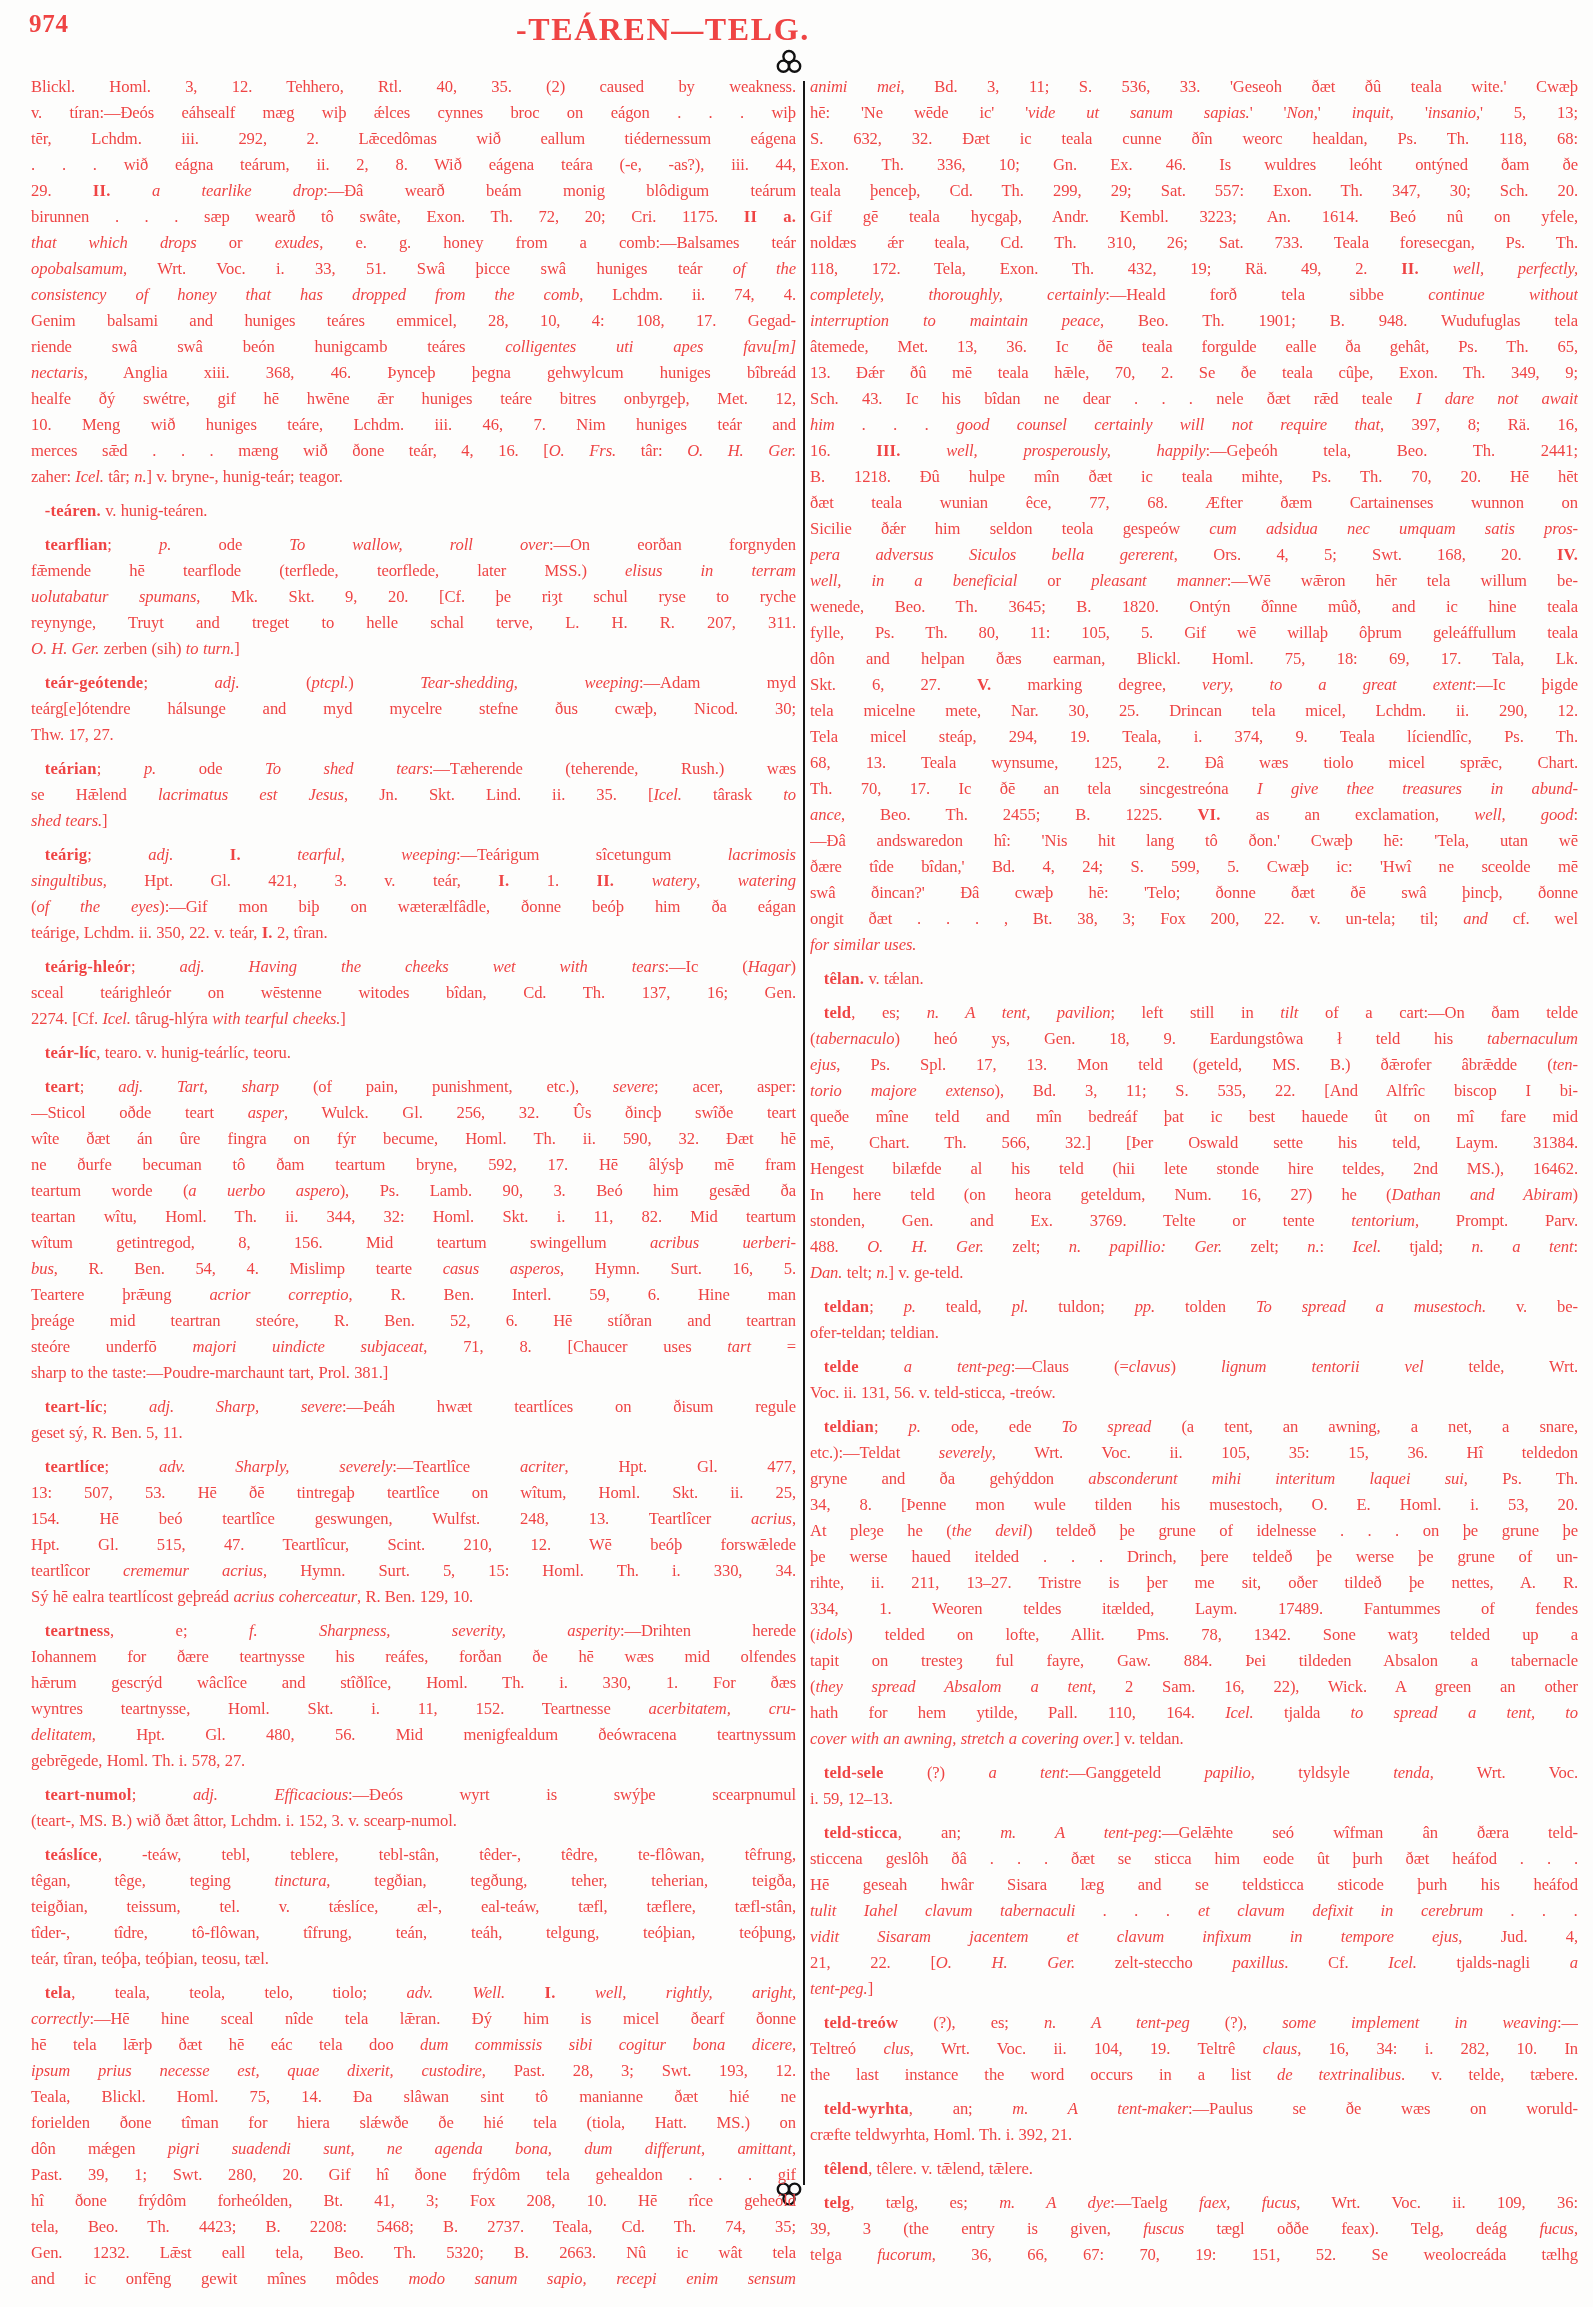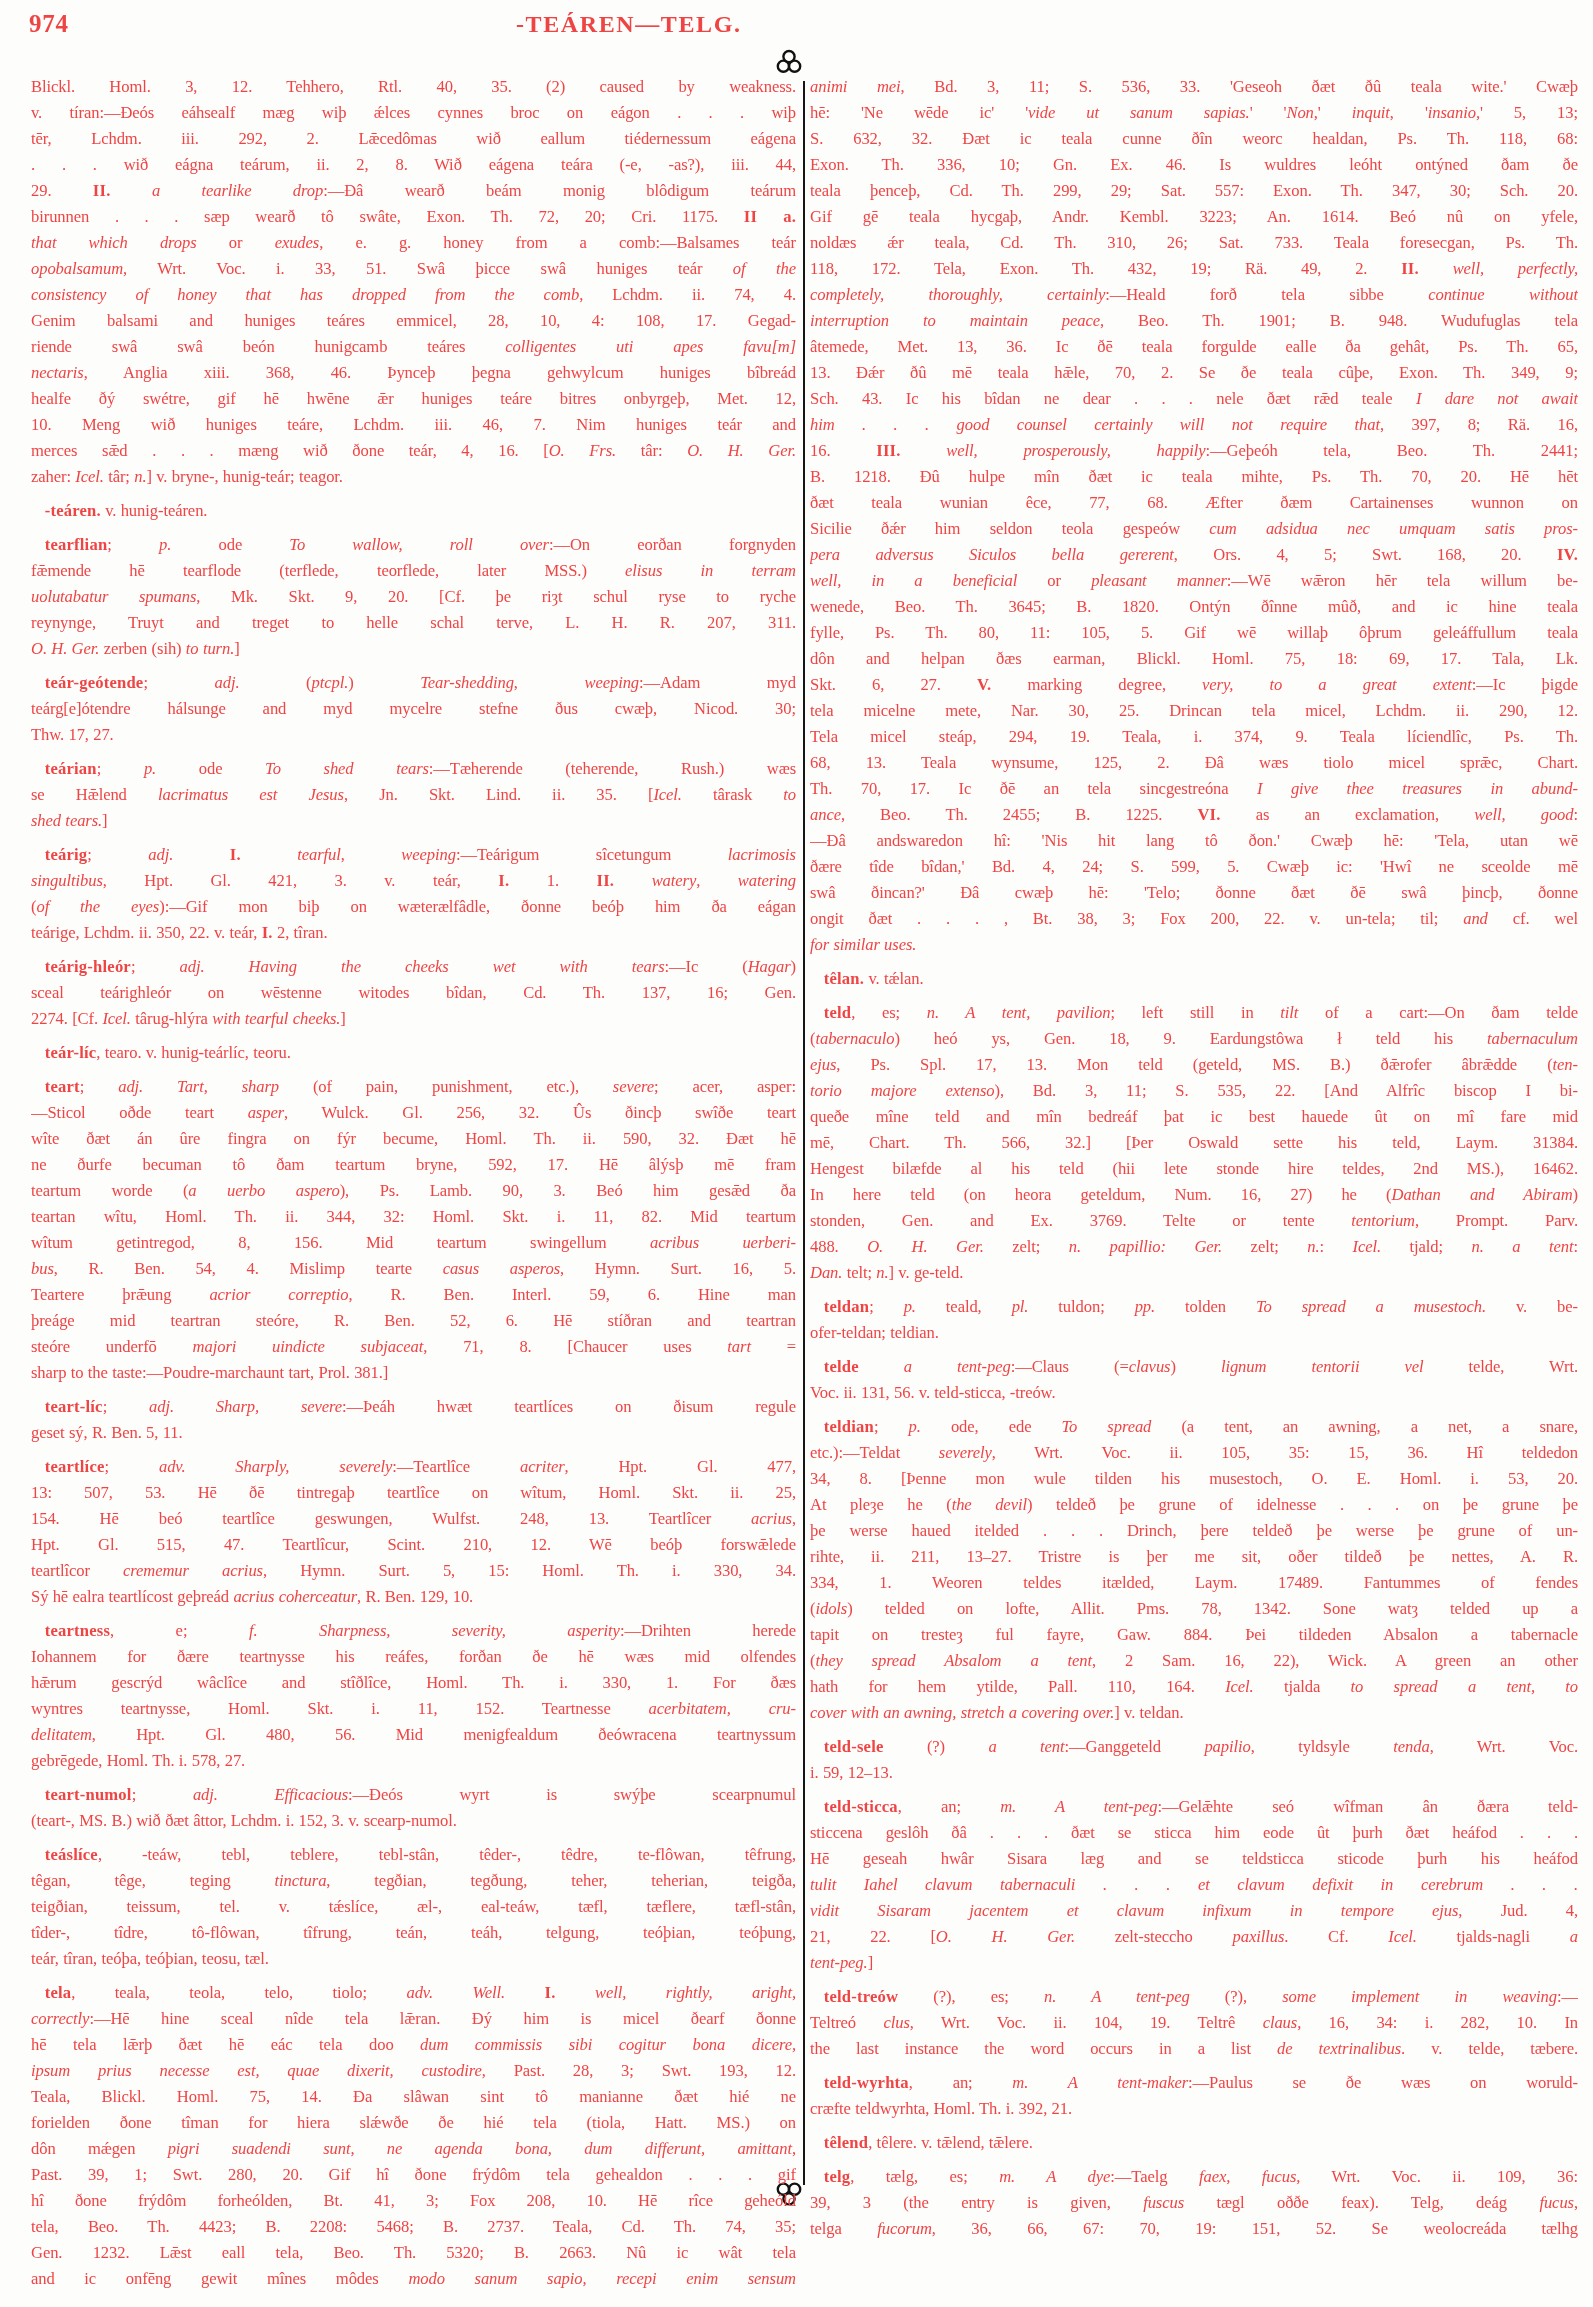--- a/index.html
+++ b/index.html
@@ -5,21 +5,21 @@
   html,body{margin:0;padding:0;background:#e8e8e4;}
   .page{
     position:relative;width:1593px;height:2307px;background:#fdfdfc;
     font-family:"Liberation Serif","DejaVu Serif",serif;color:#ef4444;overflow:hidden;
   }
   .page-number{
     position:absolute;left:29px;top:9.7px;font-size:25px;font-weight:bold;
     letter-spacing:0.8px;
   }
   .running-title{
-    position:absolute;left:516px;top:11.3px;font-size:24px;font-weight:bold;
+    position:absolute;left:516px;top:11.3px;font-size:32px;font-weight:bold;
     letter-spacing:1.6px;
   }
   .col{position:absolute;top:74px;}
   .col-left{left:31px;width:765px;}
   .col-right{left:810px;width:768px;}
   .line{
     font-size:16.6px;line-height:26px;height:26px;overflow:hidden;
     text-align:justify;text-align-last:justify;letter-spacing:-0.1px;
     word-spacing:0.3px;
   }
@@ -185,20 +185,21 @@
       <div class="line">In here teld (on heora geteldum, Num. 16, 27) he (<i>Dathan and Abiram</i>)</div>
       <div class="line">stonden, Gen. and Ex. 3769.   Telte or tente <i>tentorium</i>, Prompt. Parv.</div>
       <div class="line">488.   <i>O. H. Ger.</i> zelt; <i>n. papillio: Ger.</i> zelt; <i>n.</i>: <i>Icel.</i> tjald; <i>n. a tent</i>:</div>
       <div class="line end"><i>Dan.</i> telt; <i>n.</i>]   v. ge-teld.</div>
       <div class="line ind"><b>teldan</b>; <i>p.</i> teald, <i>pl.</i> tuldon; <i>pp.</i> tolden <i>To spread a musestoch.</i>  v. be-</div>
       <div class="line end">ofer-teldan; teldian.</div>
       <div class="line ind"><b>telde</b> <i>a tent-peg</i>:—Claus (=<i>clavus</i>) <i>lignum tentorii vel</i> telde, Wrt.</div>
       <div class="line end">Voc. ii. 131, 56.   v. teld-sticca, -treów.</div>
       <div class="line ind"><b>teldian</b>; <i>p.</i> ode, ede <i>To spread</i> (a tent, an awning, a net, a snare,</div>
       <div class="line">etc.):—Teldat <i>severely</i>, Wrt. Voc. ii. 105, 35: 15, 36.   Hî teldedon</div>
+      <div class="line">gryne and ða gehýddon <i>absconderunt mihi interitum laquei sui</i>, Ps. Th.</div>
       <div class="line">34, 8.   [Þenne mon wule tilden his musestoch, O. E. Homl. i. 53, 20.</div>
       <div class="line">At pleȝe he (<i>the devil</i>) teldeð þe grune of idelnesse . . . on þe grune þe</div>
       <div class="line">þe werse haued itelded . . . Drinch, þere teldeð þe werse þe grune of un-</div>
       <div class="line">rihte, ii. 211, 13–27.   Tristre is þer me sit, oðer tildeð þe nettes, A. R.</div>
       <div class="line">334, 1.   Weoren teldes itælded, Laym. 17489.   Fantummes of fendes</div>
       <div class="line">(<i>idols</i>) telded on lofte, Allit. Pms. 78, 1342.   Sone watȝ telded up a</div>
       <div class="line">tapit on tresteȝ ful fayre, Gaw. 884.   Þei tildeden Absalon a tabernacle</div>
       <div class="line">(<i>they spread Absalom a tent</i>, 2 Sam. 16, 22), Wick.   A green an other</div>
       <div class="line">hath for hem ytilde, Pall. 110, 164.   <i>Icel.</i> tjalda <i>to spread a tent, to</i></div>
       <div class="line end"><i>cover with an awning, stretch a covering over.</i>]   v. teldan.</div>

